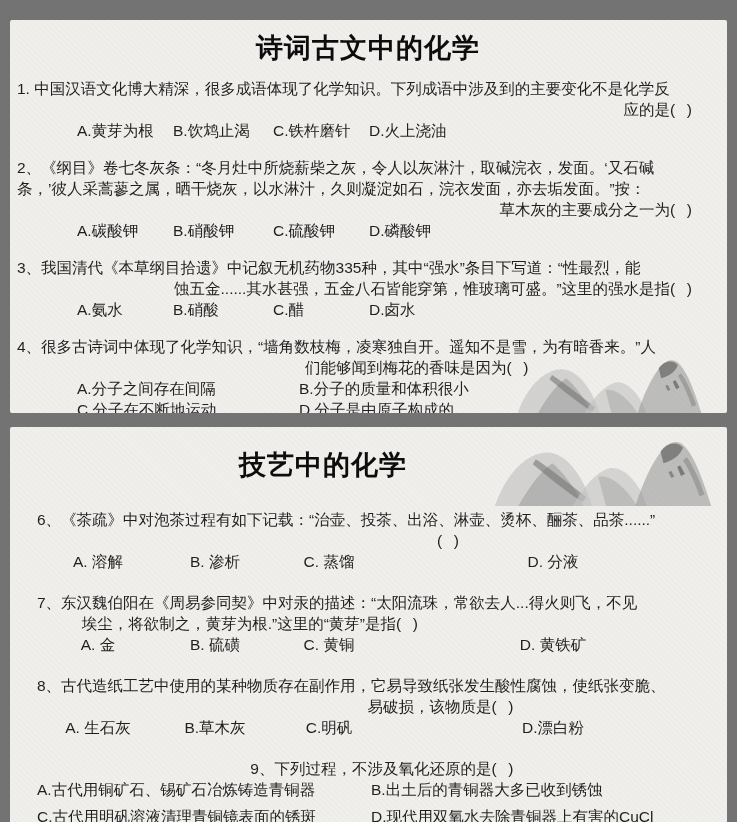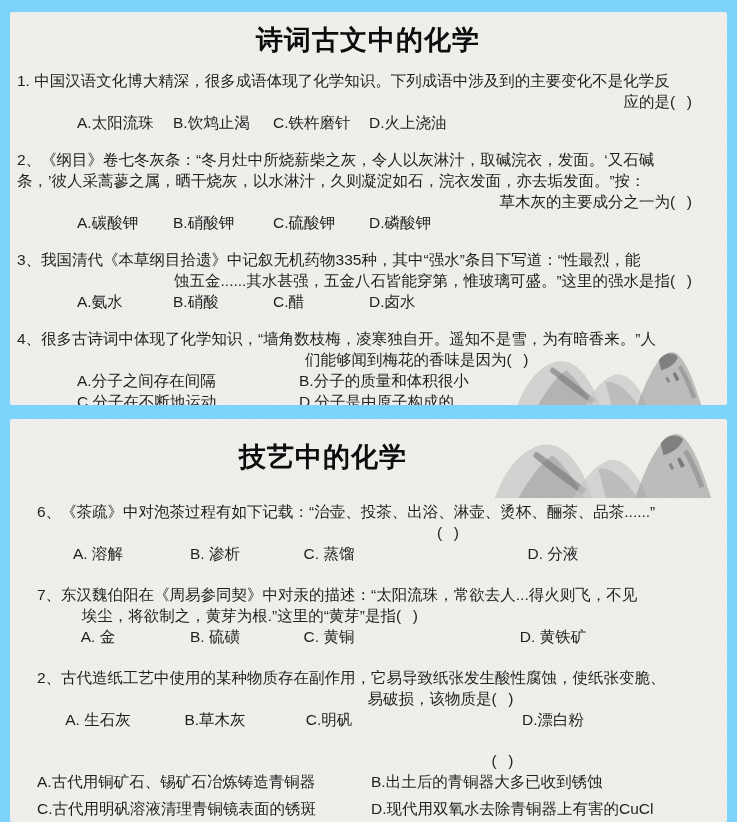--- a/index.html
+++ b/index.html
@@ -1,20 +1,20 @@
 <!DOCTYPE html>
 <html><head>
 <meta charset="utf-8">
 <style>
   * { margin:0; padding:0; box-sizing:border-box; }
   html,body { background:#ffffff; }
   .page {
     width:737px; height:822px;
-    padding:12px 10px 10px 10px;
-    background:#7dd3fc;
+    padding:20px 10px 10px 10px;
+    background:#737373;
     font-family:"Liberation Sans","DejaVu Sans",sans-serif;
     color:#1f1f1f;
     overflow:hidden;
   }
   .card {
     position:relative;
     width:717px;
     background:#f0efec;
     background-image:repeating-linear-gradient(45deg, rgba(0,0,0,0.013) 0 2px, rgba(255,255,255,0.02) 2px 4px);
     border-radius:2px;
@@ -57,21 +57,21 @@
   <div class="card card1">
     <div class="section-title">诗词古文中的化学</div>
 
     <div class="question">
       <span class="q-line">1. 中国汉语文化博大精深，很多成语体现了化学知识。下列成语中涉及到的主要变化不是化学反</span>
       <div class="q-line bracket-line br-right">
         <span class="indent">应的是</span>
         <span class="bracket">(  )</span>
       </div>
       <div class="opts1">
-        <span>A.太阳流珠</span>
+        <span>A.黄芽为根</span>
         <span>B.饮鸩止渴</span>
         <span>C.铁杵磨针</span>
         <span>D.火上浇油</span>
       </div>
     </div>
 
     <div class="question">
       <span class="q-line">2、《纲目》卷七冬灰条：“冬月灶中所烧薪柴之灰，令人以灰淋汁，取碱浣衣，发面。‘又石碱</span>
       <span class="q-line">条，’彼人采蒿蓼之属，晒干烧灰，以水淋汁，久则凝淀如石，浣衣发面，亦去垢发面。”按：</span>
       <div class="q-line bracket-line br-right">
@@ -169,35 +169,36 @@
       </div>
       <div class="opts2">
         <span>A. 金</span>
         <span>B. 硫磺</span>
         <span>C. 黄铜</span>
         <span>D. 黄铁矿</span>
       </div>
     </div>
 
     <div class="question">
-      <span class="q-line">2、古代造纸工艺中使用的某种物质存在副作用，它易导致纸张发生酸性腐蚀，使纸张变脆、</span>
+      <span class="q-line">8、古代造纸工艺中使用的某种物质存在副作用，它易导致纸张发生酸性腐蚀，使纸张变脆、</span>
       <div class="q-line bracket-line w70">
         <span>易破损，该物质是</span>
         <span class="bracket">(  )</span>
       </div>
       <div class="opts2">
         <span>A. 生石灰</span>
         <span>B.草木灰</span>
         <span>C.明矾</span>
         <span>D.漂白粉</span>
       </div>
     </div>
 
     <div class="question">
       <div class="q-line bracket-line w70">
+        <span>9、下列过程，不涉及氧化还原的是</span>
         <span class="bracket">(  )</span>
       </div>
       <div class="grid2b">
         <span>A.古代用铜矿石、锡矿石冶炼铸造青铜器</span>
         <span>B.出土后的青铜器大多已收到锈蚀</span>
         <span>C.古代用明矾溶液清理青铜镜表面的锈斑</span>
         <span>D.现代用双氧水去除青铜器上有害的CuCl</span>
       </div>
     </div>
   </div>

